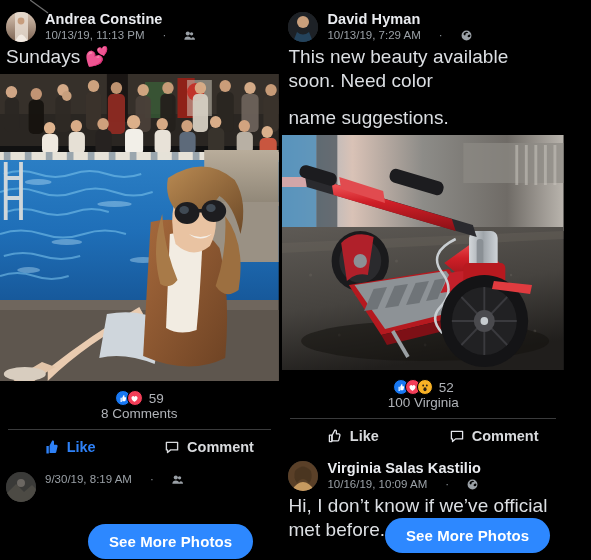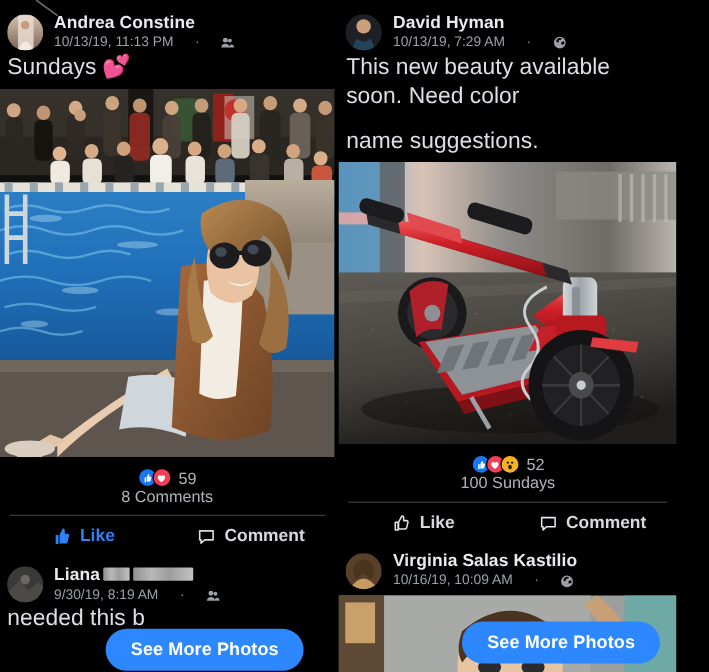--- a/index.html
+++ b/index.html
@@ -331,38 +331,34 @@
 
     <div class="post-head" style="padding-top:6px">
       <div class="avatar">
         <svg viewBox="0 0 30 30" preserveAspectRatio="xMidYMid slice">
           <rect width="30" height="30" fill="#3a3a38"></rect>
           <path d="M0 22 L10 12 L18 20 L26 13 L30 17 V30 H0 Z" fill="#4c4a44"></path>
           <circle cx="15" cy="11" r="4" fill="#6b6762"></circle>
         </svg>
       </div>
       <div class="head-text">
-        <div class="author">
-          <span>Liana</span><span class="redact" style="width:22px"></span><span class="redact" style="width:50px"></span>
-        </div>
         <div class="meta">
           <span>9/30/19, 8:19 AM</span>
           <span class="sep">·</span>
           <span class="privacy-ico">
             <svg viewBox="0 0 16 16">
                 <circle cx="5.5" cy="5" r="3"></circle>
                 <circle cx="11" cy="5.6" r="2.4"></circle>
                 <path d="M0.5 14c0-3 2.3-4.6 5-4.6s5 1.6 5 4.6z"></path>
                 <path d="M10 14c0-2.2 1.2-3.6 3-3.6s3 1.4 3 3.6z"></path>
               </svg>
           </span>
         </div>
       </div>
     </div>
-    <div class="body-text" style="padding-top:1px">needed this b</div>
   </div>
 
   <div class="col-gap"></div>
 
   <div class="col col-right">
 
     <div class="post-head">
       <div class="avatar">
         <svg viewBox="0 0 30 30" preserveAspectRatio="xMidYMid slice">
           <rect width="30" height="30" fill="#1d2126"></rect>
@@ -511,21 +507,21 @@
         </span>
         <span class="rbubble wow">
           <svg width="12" height="12" viewBox="0 0 16 16">
               <circle cx="5.6" cy="6" r="1.3" fill="#2b2118"></circle>
               <circle cx="10.4" cy="6" r="1.3" fill="#2b2118"></circle>
               <ellipse cx="8" cy="11" rx="2.1" ry="2.7" fill="#2b2118"></ellipse>
             </svg>
         </span>
         <span class="rcount">52</span>
       </div>
-      <div class="ccount">100 Sundays</div>
+      <div class="ccount">100 Virginia</div>
     </div>
 
     <div class="divider"></div>
 
     <div class="actions">
       <div class="action">
         <span>
           <svg width="16" height="16" viewBox="0 0 20 20" fill="none" stroke="#e4e6eb" stroke-width="1.6">
               <path d="M3 9h3v8H3z" stroke-linejoin="round"></path>
               <path d="M6.4 9 9.8 2.6c1-.2 1.9.5 1.9 1.5v3.2h3.1c.9 0 1.6.9 1.4 1.8l-1.5 6c-.2.6-.7 1-1.4 1H6.4z" stroke-linejoin="round"></path>
@@ -558,20 +554,21 @@
           <span>10/16/19, 10:09 AM</span>
           <span class="sep">·</span>
           <span class="privacy-ico">
             <svg viewBox="0 0 16 16">
                 <path d="M8 .8A7.2 7.2 0 1 0 8 15.2 7.2 7.2 0 0 0 8 .8zm0 1.6c.9 0 1.8.3 2.5.7l-1 1.3-1.9.4-1.3 1.1.6 1.4-1.8.6-1.4-1.3.5-2.1A5.6 5.6 0 0 1 8 2.4zm4.8 4.1.9 1.2-.5 2-1.7.9-1.6-.5-.3-1.8 1.6-1.3z"></path>
               </svg>
           </span>
         </div>
       </div>
     </div>
+    <div class="body-text">Hi, I don’t know if we’ve official met before.</div>
 
     <div class="photo" style="height:66px;margin-top:5px">
       <svg viewBox="0 0 295 66" preserveAspectRatio="none">
         <rect width="295" height="66" fill="#9a9f9e"></rect>
         <rect x="0" y="0" width="40" height="66" fill="#5f4a36"></rect>
         <rect x="6" y="6" width="26" height="34" fill="#c8a06a"></rect>
         <rect x="40" y="0" width="180" height="66" fill="#a7aaa6"></rect>
         <rect x="250" y="0" width="45" height="66" fill="#6fa9a6"></rect>
         <path d="M226 0 q18 14 30 34 l-20 6 q-10 -22 -22 -32 Z" fill="#c8a078"></path>
         <ellipse cx="150" cy="58" rx="46" ry="44" fill="#e7c5a3"></ellipse>

